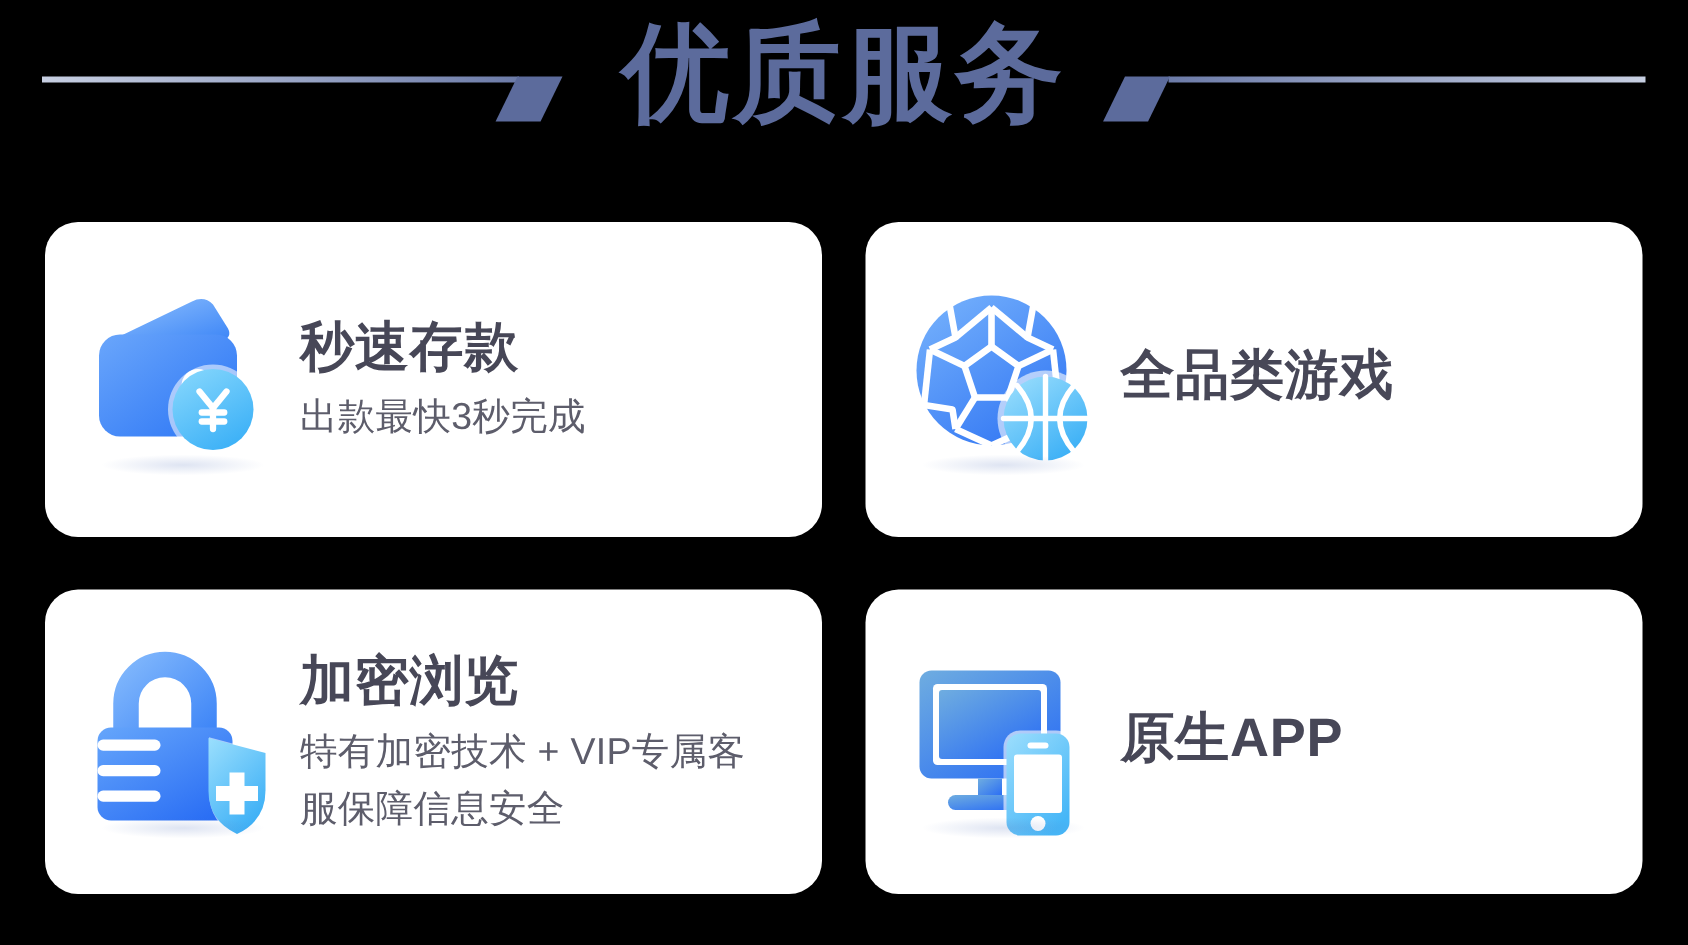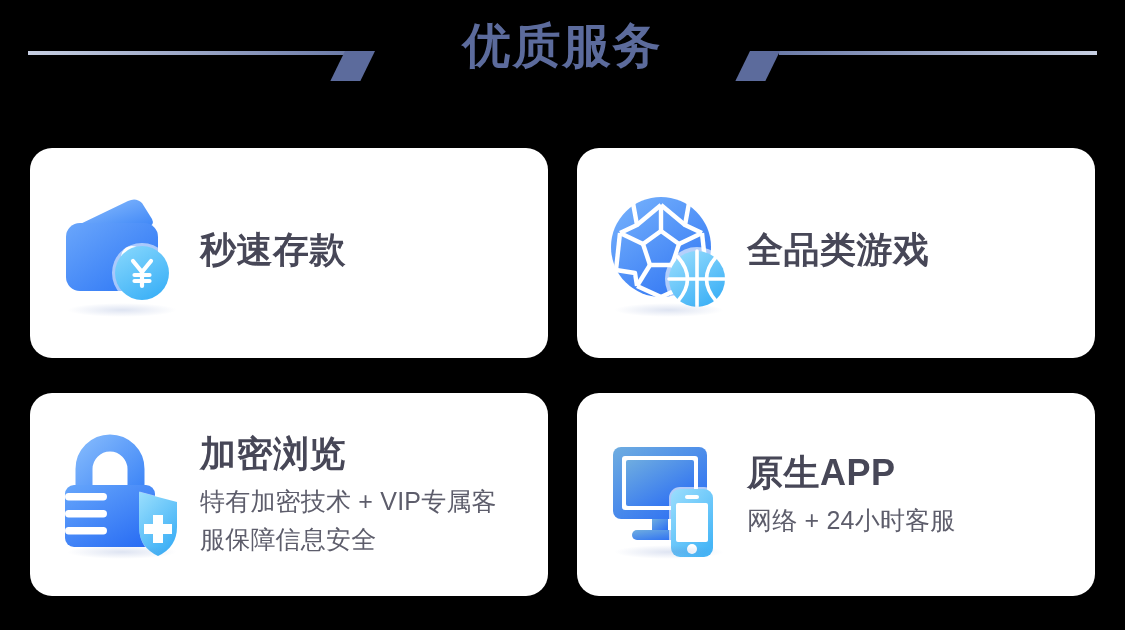--- a/index.html
+++ b/index.html
@@ -23,27 +23,26 @@
     top: 0;
     width: 1125px;
     height: 148px;
   }
   .hdr-title {
     position: absolute;
     left: 0;
     top: 12px;
     width: 1125px;
     text-align: center;
-    font-size: 48px;
+    font-size: 72px;
     font-weight: 700;
     letter-spacing: 2px;
     color: #5c6b9c;
     line-height: 74px;
     white-space: nowrap;
-    font-family: Liberation Mono, monospace;
   }
   .hdr-sub {
     position: absolute;
     left: 0;
     top: 98px;
     width: 1125px;
     text-align: center;
     font-size: 32px;
     font-weight: 700;
     letter-spacing: 7px;
@@ -194,20 +193,23 @@
               <path d="M95 74 L86 85"></path>
             <path d="M86 85 L86 99"></path>
             <path d="M78.5 88 H93.5"></path>
               <path d="M78.5 94 H93.5"></path>
           </g>
         </svg>
         <div class="icon-shadow"></div>
       </div>
       <div class="card-text">
         <div class="card-title">秒速存款</div>
+        <div class="card-desc">
+          <span class="ln">出款最快3秒完成</span>
+        </div>
       </div>
     </div>
 
     <div class="card">
       <div class="card-icon">
         <svg viewBox="0 0 132 132" width="132" height="132">
           <defs>
             <linearGradient id="ballG" x1="0.15" y1="0" x2="0.85" y2="1">
               <stop offset="0%" stop-color="#74b0fc"></stop>
                 <stop offset="100%" stop-color="#2f74f3"></stop>
@@ -322,19 +324,18 @@
           <rect x="68" y="60" width="42" height="68" rx="9" fill="url(#phoneG)"></rect>
           <rect x="82" y="66" width="14" height="4" rx="2" fill="#ffffff"></rect>
           <rect x="73" y="74" width="32" height="39" rx="2" fill="#ffffff"></rect>
           <circle cx="89" cy="120" r="5" fill="#ffffff"></circle>
         </svg>
         <div class="icon-shadow"></div>
       </div>
       <div class="card-text">
         <div class="card-title">原生APP</div>
         <div class="card-desc">
-          <span class="ln">网络 + 24小时客服</span>
         </div>
       </div>
     </div>
 
   </div>
 </div>
 
 </body></html>

